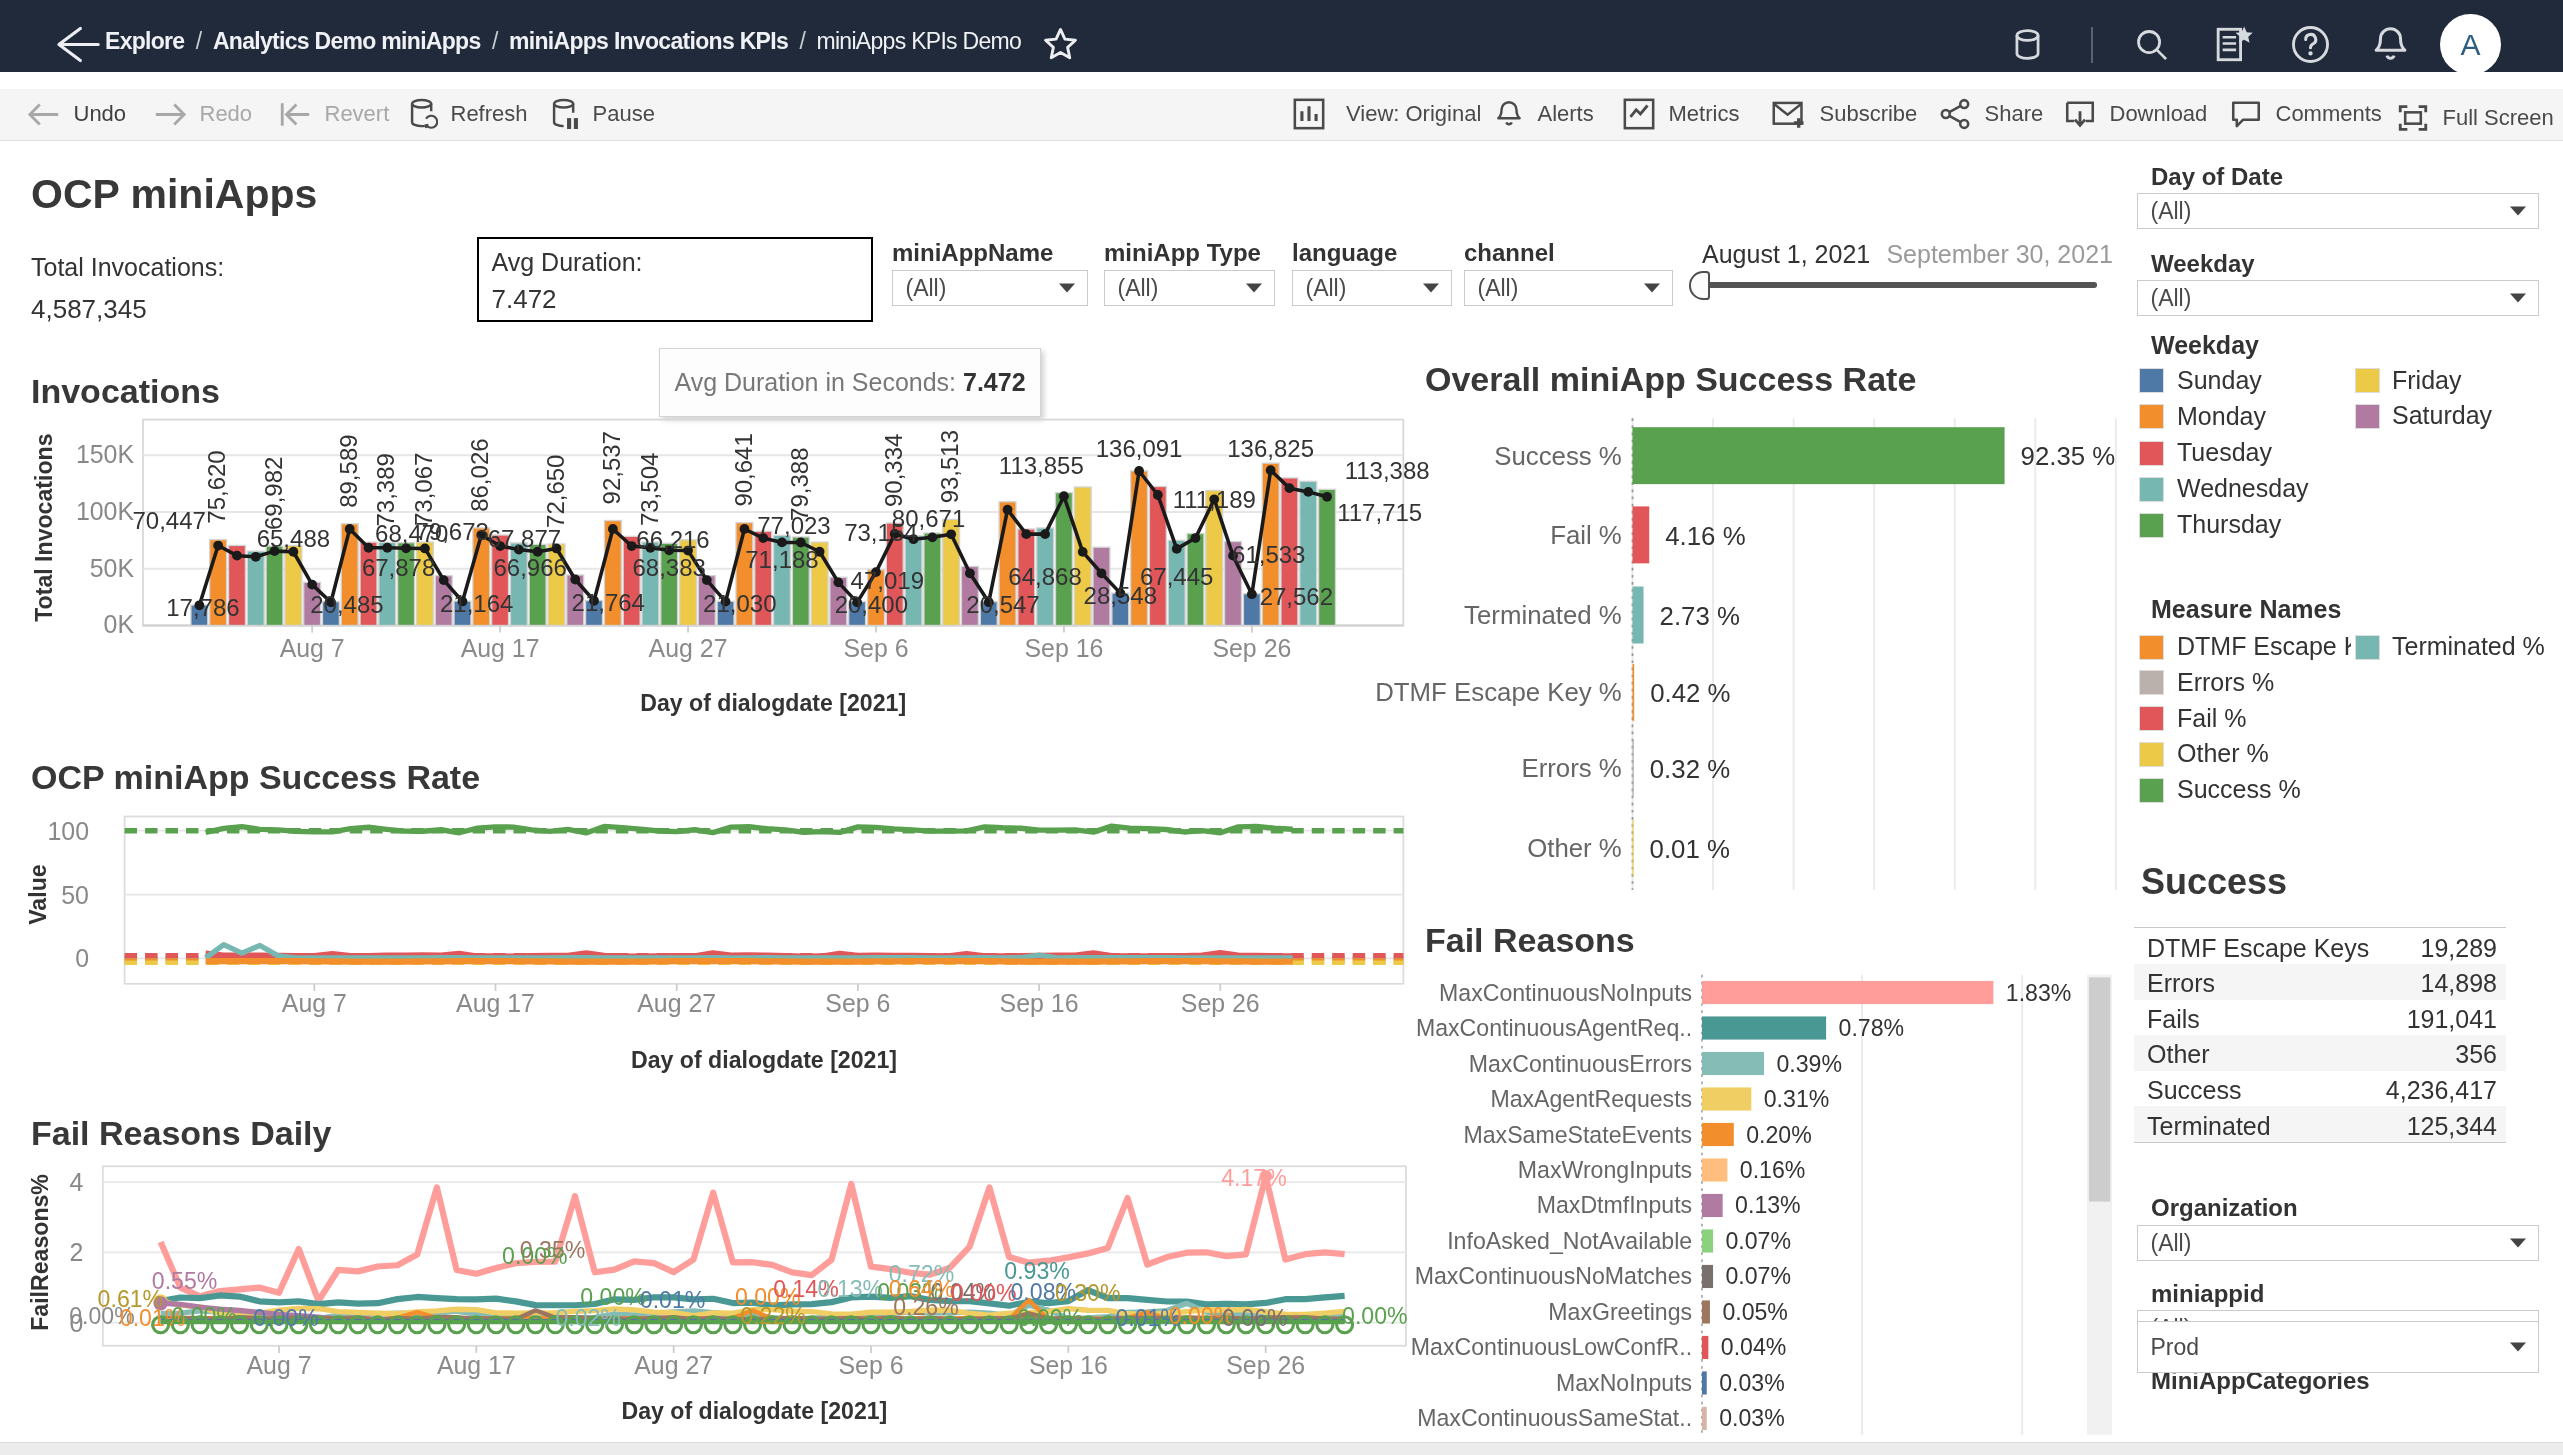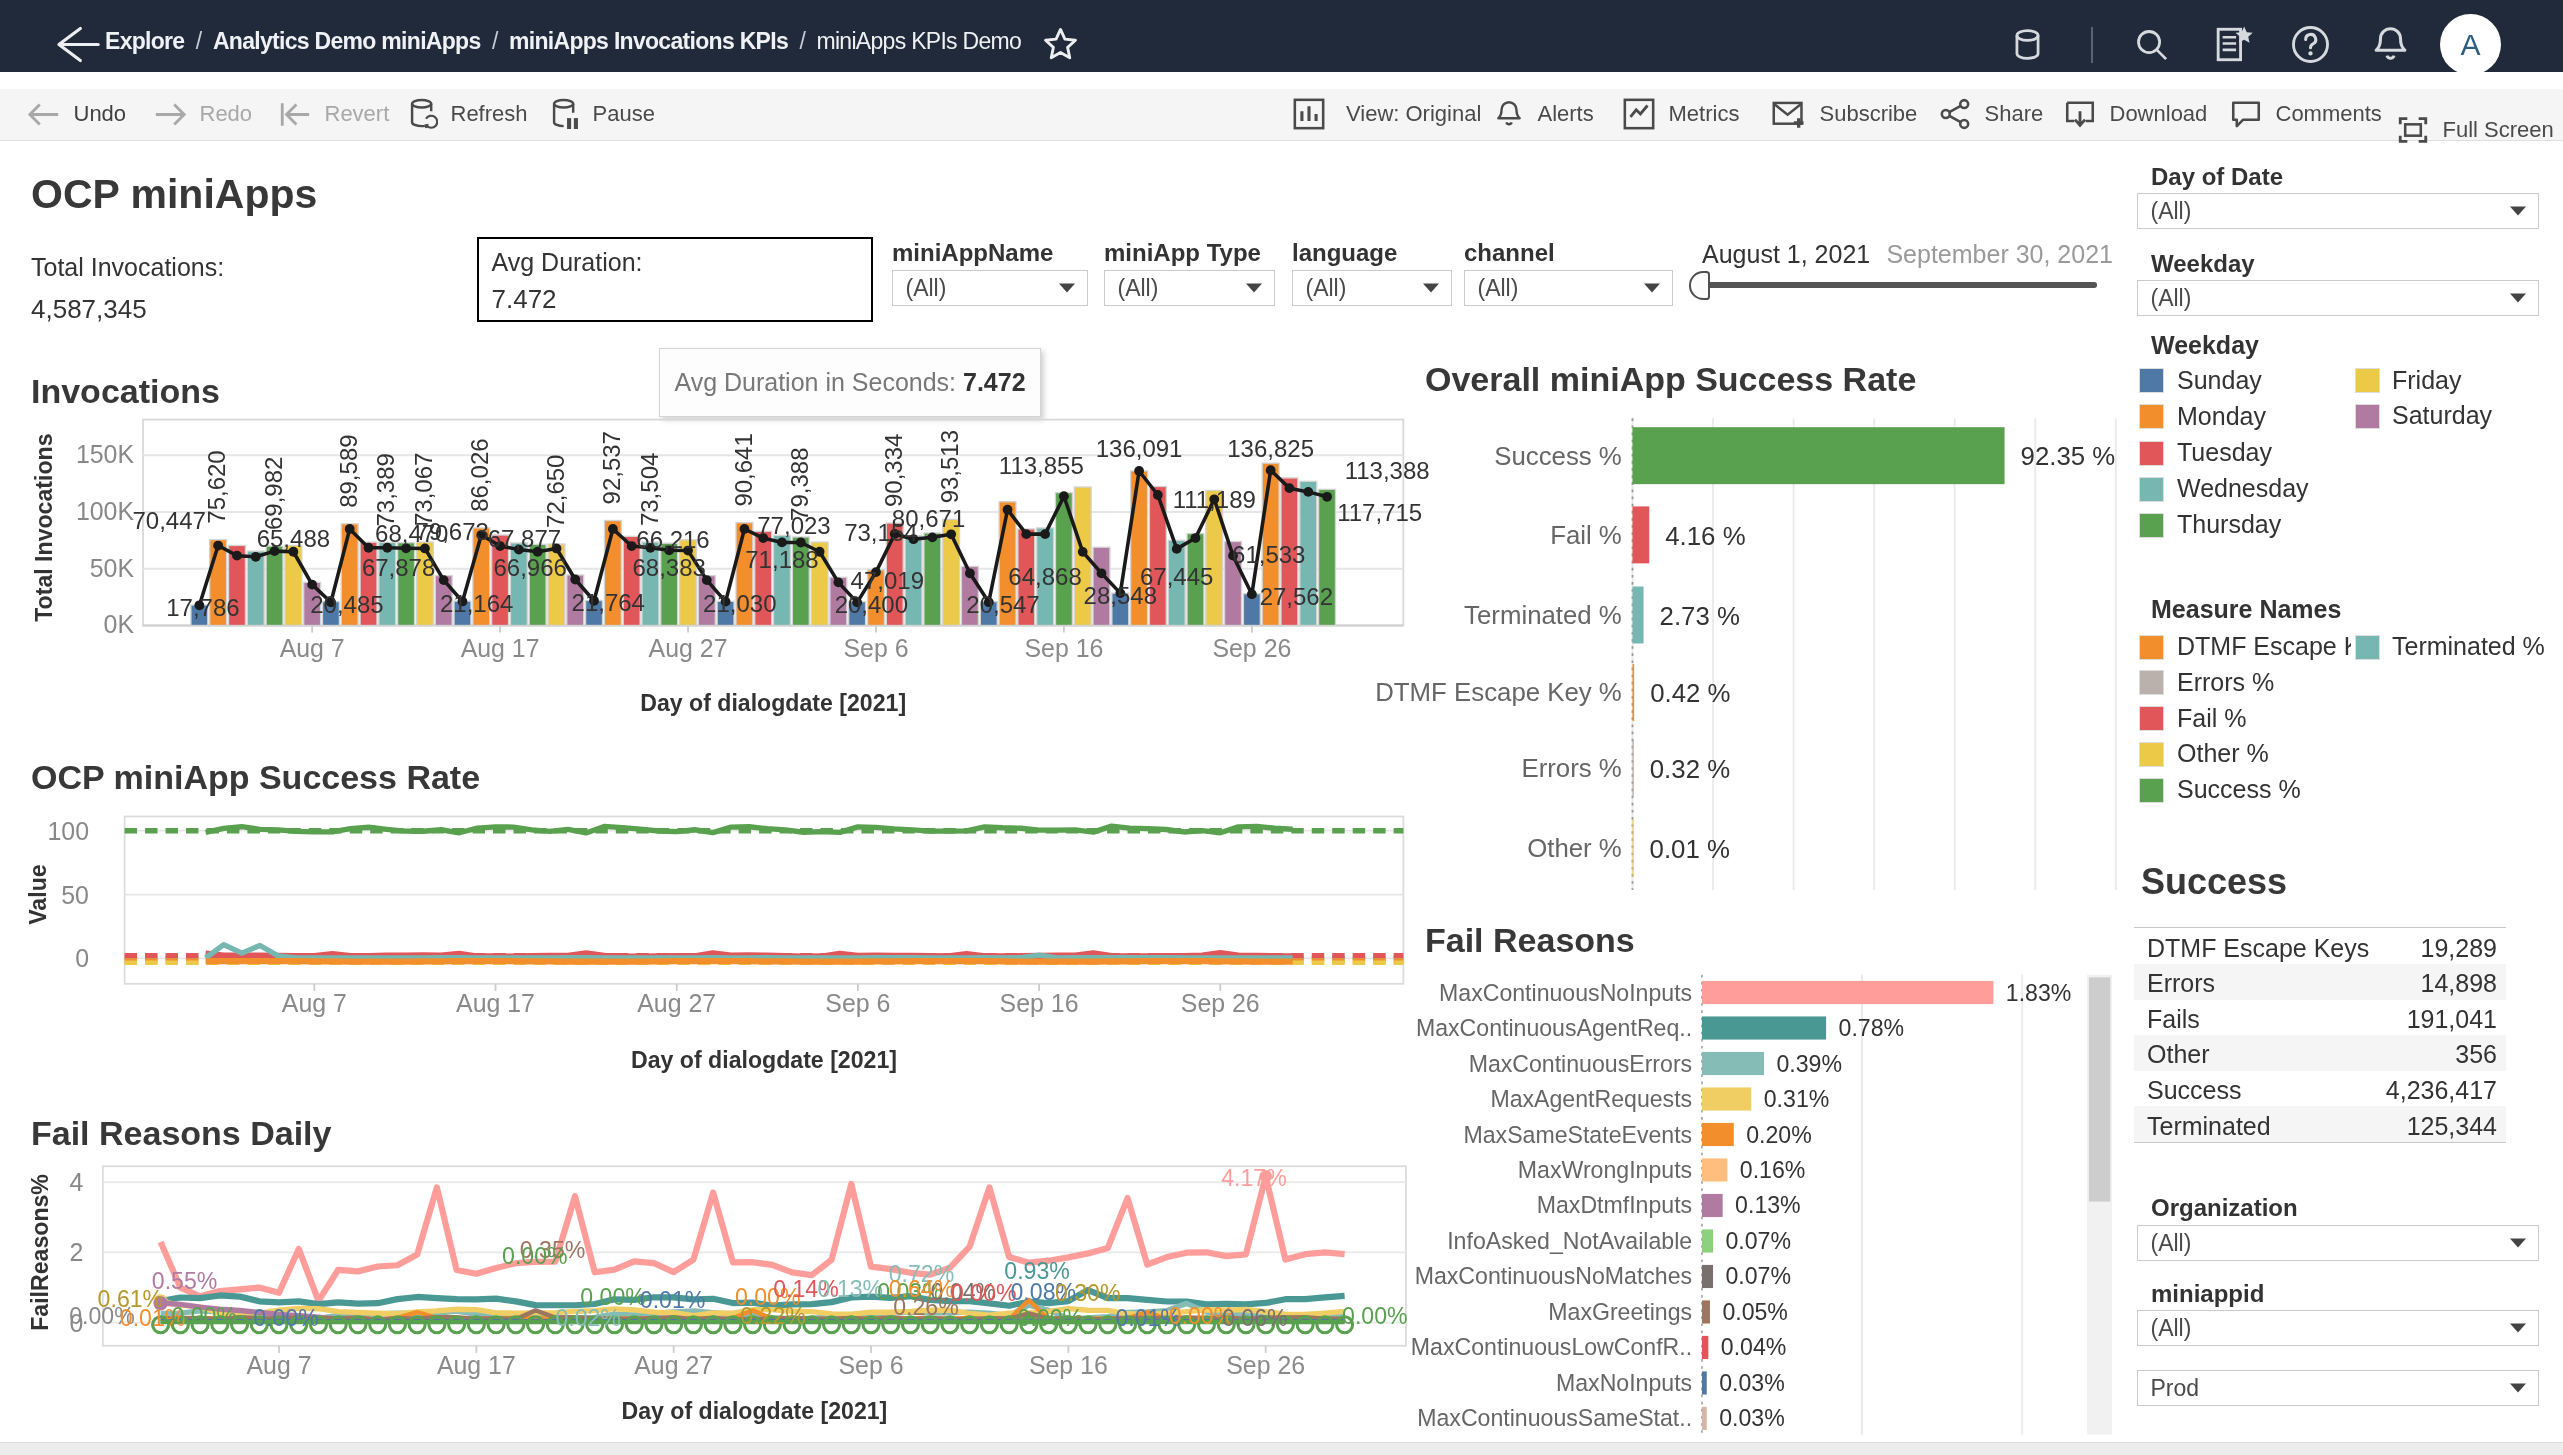--- a/index.html
+++ b/index.html
@@ -146,21 +146,21 @@
       <span style="font-size:22px;color:#4a4a4a;white-space:nowrap">Download</span>
     </div>
     <div class="abs" style="left:2229px;top:0;height:50px;display:flex;align-items:center;column-gap:12.5px">
       <span style="display:inline-flex">
         <svg width="34" height="34" viewBox="0 0 24 24">
           <path d="M3 4 h18 v12 h-11 l-4.5 4.5 v-4.5 h-2.5 z" fill="none" stroke="#4a4a4a" stroke-width="1.8" stroke-linejoin="round"></path>
         </svg>
       </span>
       <span style="font-size:22px;color:#4a4a4a;white-space:nowrap">Comments</span>
     </div>
-    <div class="abs" style="left:2396px;top:16px;height:50px;display:flex;align-items:center;column-gap:12.5px">
+    <div class="abs" style="left:2396px;top:4px;height:50px;display:flex;align-items:center;column-gap:12.5px">
       <span style="display:inline-flex">
         <svg width="34" height="34" viewBox="0 0 24 24">
           <path d="M3 8 V4 h5 M16 4 h5 v4 M21 16 v4 h-5 M8 20 H3 v-4" fill="none" stroke="#4a4a4a" stroke-width="2"></path>
           <rect x="6.5" y="8" width="11" height="8" fill="none" stroke="#4a4a4a" stroke-width="1.8"></rect>
         </svg>
       </span>
       <span style="font-size:22px;color:#4a4a4a;white-space:nowrap">Full Screen</span>
     </div>
   </div>
 <div class="abs" style="left:31px;top:171px;font-size:41px;font-weight:bold;color:#383838">OCP miniApps</div>
@@ -667,14 +667,14 @@
 <div class="abs" style="left:2134px;top:1076px;width:363px;text-align:right;font-size:25px;color:#333">4,236,417</div>
 <div class="abs" style="left:2134px;top:1106px;width:372px;height:36px;background:#f5f5f5;"></div>
 <div class="abs" style="left:2147px;top:1112px;font-size:25px;color:#333">Terminated</div>
 <div class="abs" style="left:2134px;top:1112px;width:363px;text-align:right;font-size:25px;color:#333">125,344</div>
 <div class="abs" style="left:2134px;top:1142px;width:372px;border-top:1.8px solid #c9c9c9"></div>
 <div class="ftitle" style="left:2151px;top:1194px">Organization</div>
 <div class="ddown" style="left:2137px;top:1225px;width:402px;height:36px">(All)<span class="arr"></span></div>
 <div class="ftitle" style="left:2151px;top:1280px">miniappid</div>
 <div class="ddown" style="left:2137px;top:1310px;width:402px;height:36px">(All)<span class="arr"></span></div>
 <div class="ftitle" style="left:2151px;top:1367px">MiniAppCategories</div>
-<div class="ddown" style="left:2137px;top:1370px;width:402px;height:36px">Prod<span class="arr"></span></div>
+<div class="ddown" style="left:2137px;top:1321px;width:402px;height:52px">Prod<span class="arr"></span></div>
 <div class="abs" style="left:0;top:1442px;width:2563px;height:14.2px;background:#ececec;border-top:0.9px solid #dcdcdc"></div>
 
 </body></html>

